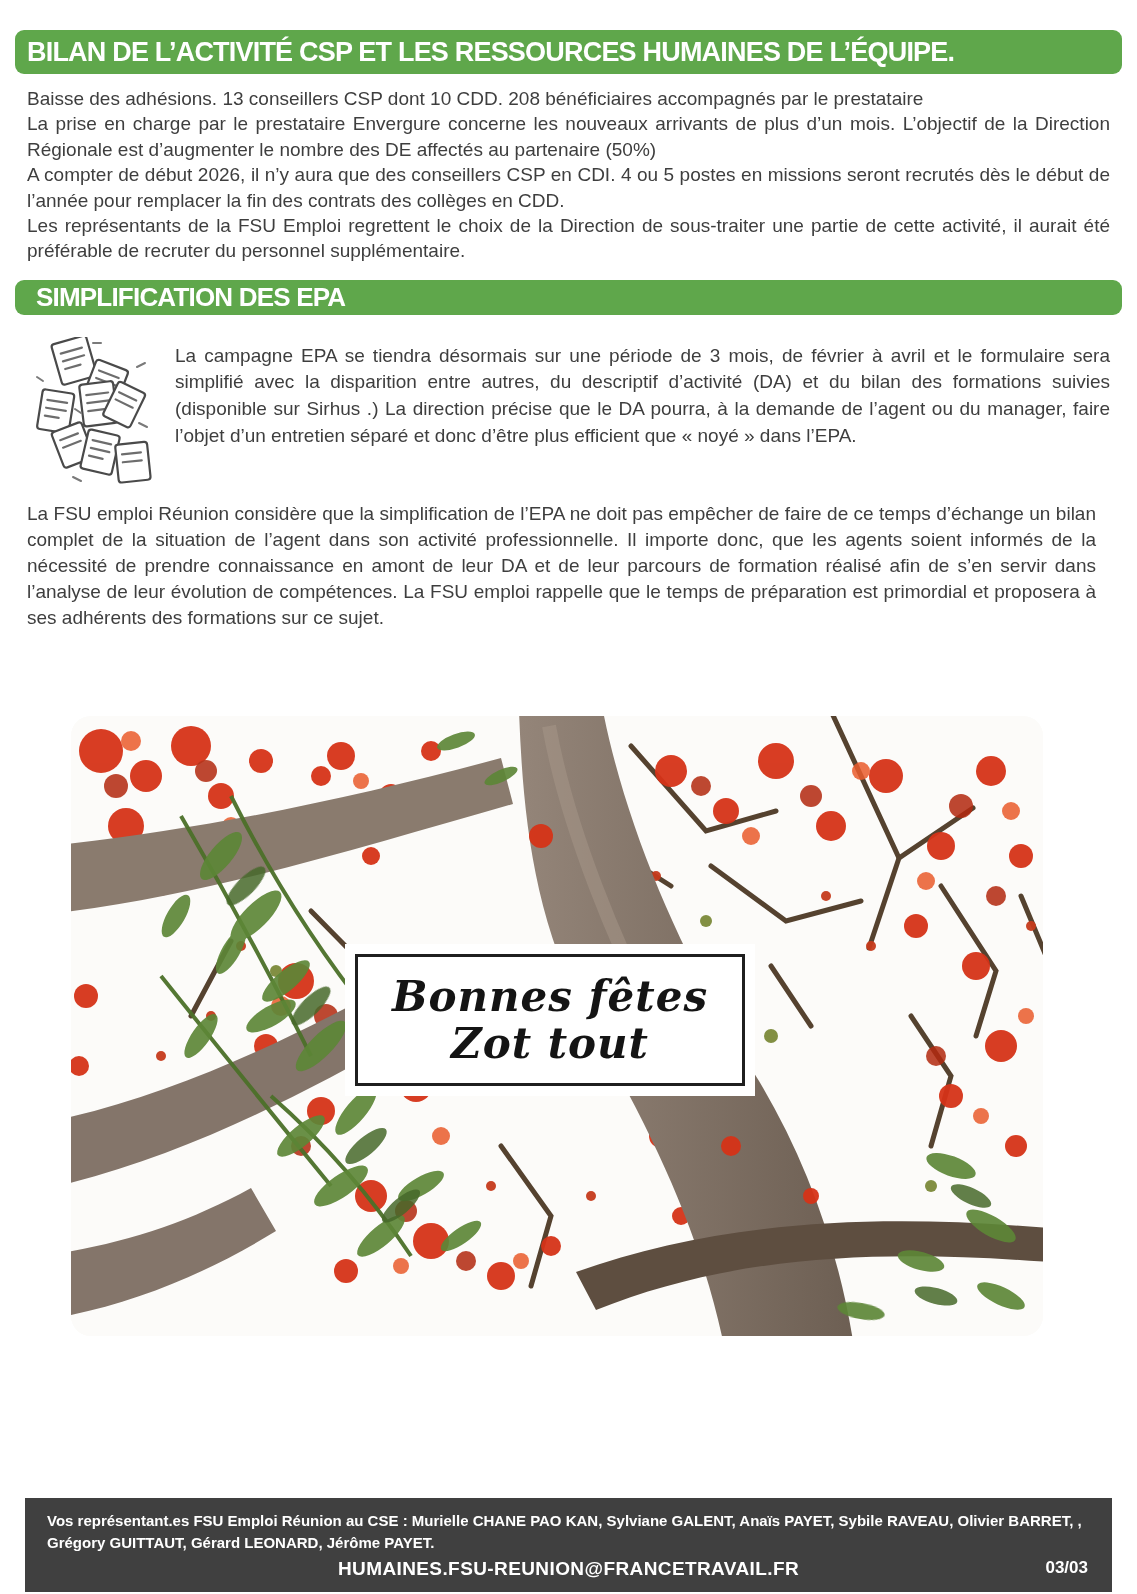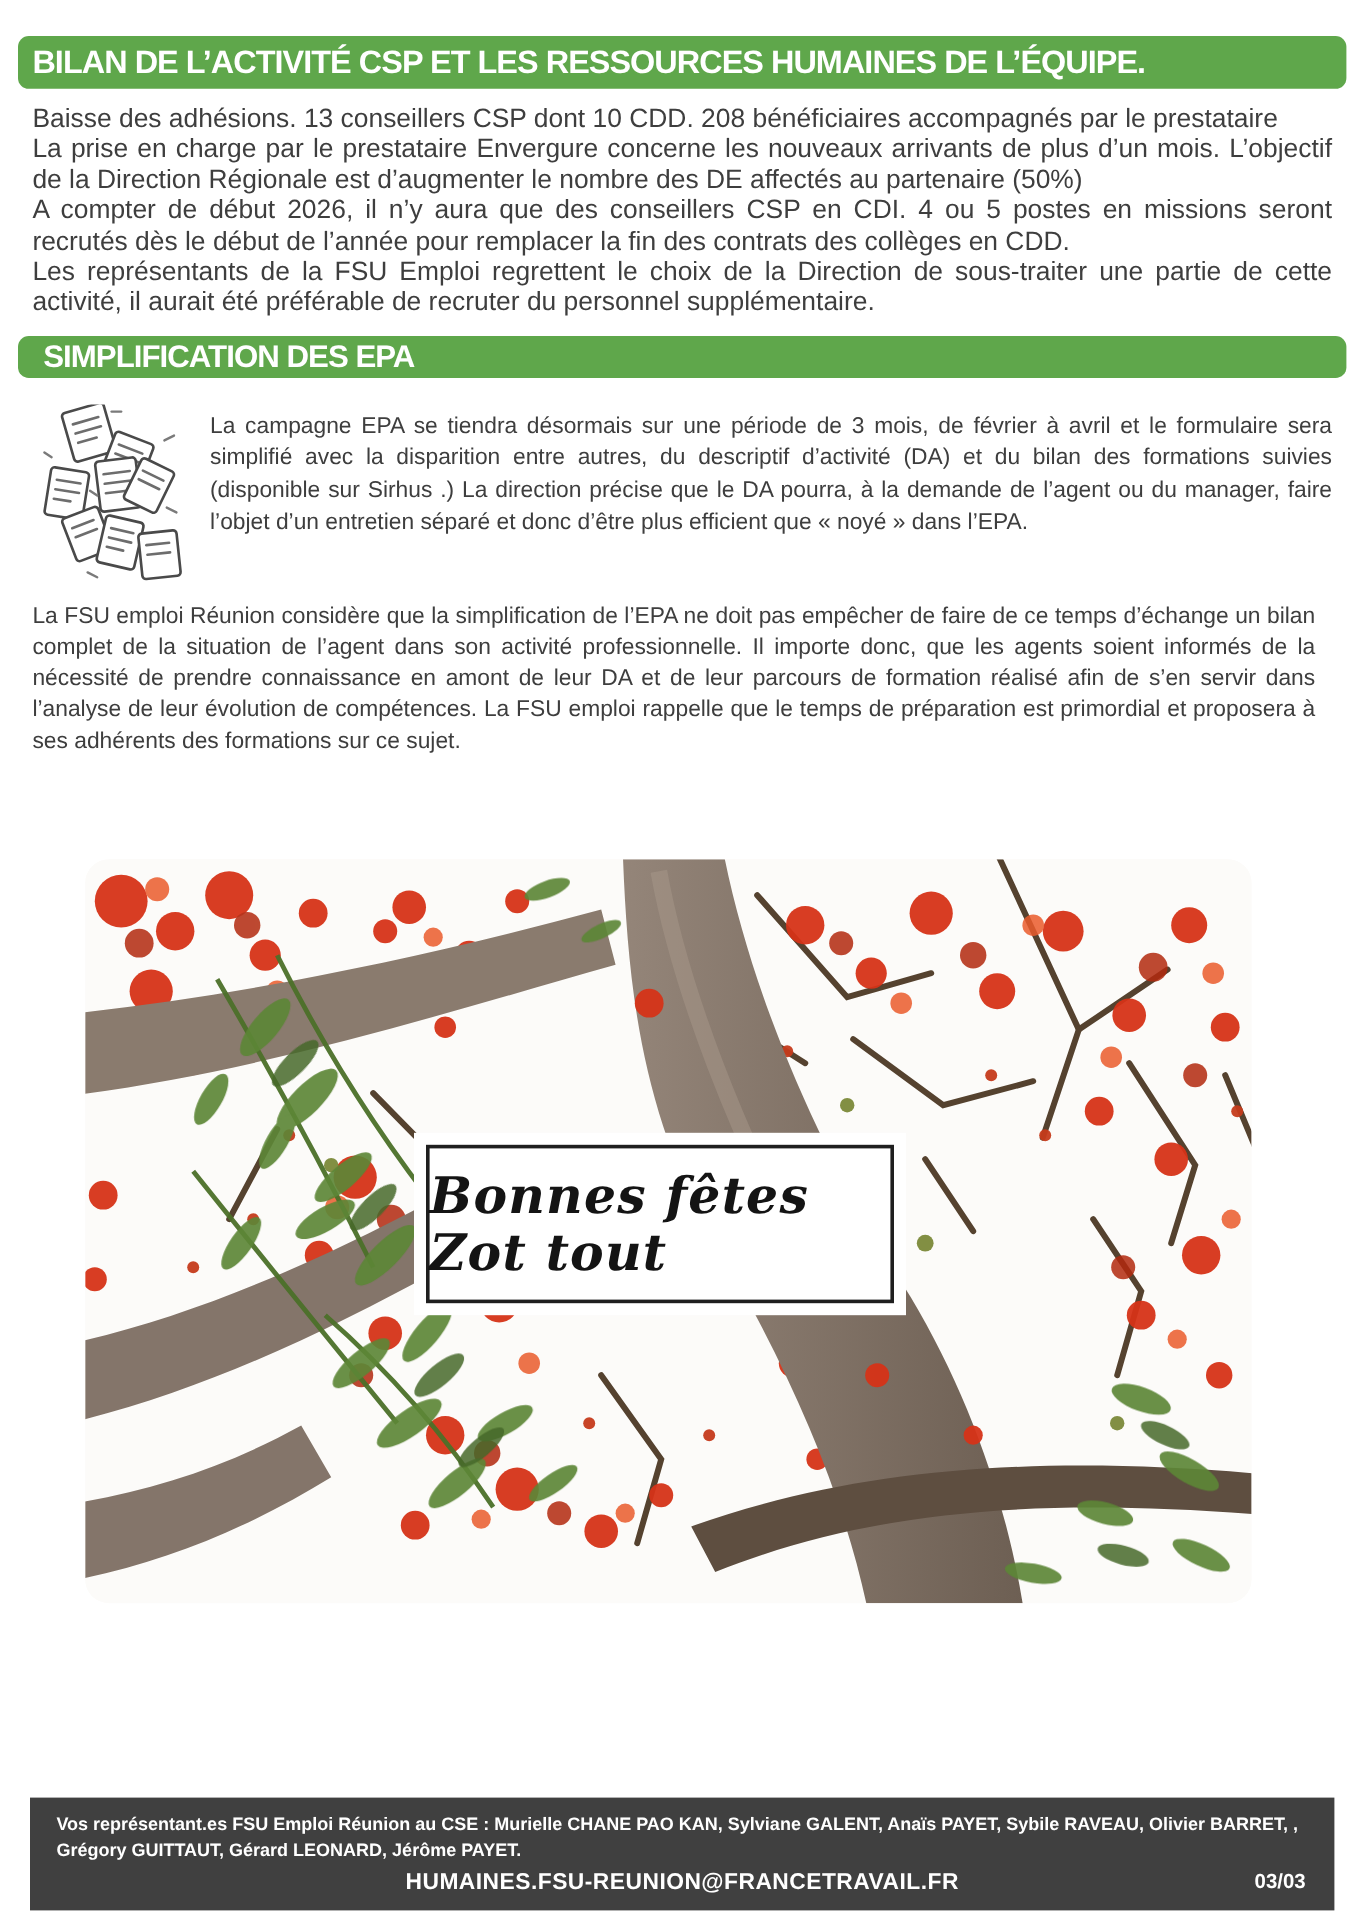--- a/index.html
+++ b/index.html
@@ -10,42 +10,42 @@
   .banner{
     margin:0 15px;background:#5FA74B;color:#ffffff;font-weight:bold;
     border-radius:9px;letter-spacing:-0.8px;
     font-family:"Liberation Sans",sans-serif;
     white-space:nowrap;overflow:hidden;
   }
   .banner-1{margin-top:30px;font-size:27px;line-height:30px;padding:7px 12px;}
   .banner-2{margin-top:16px;font-size:26px;line-height:27px;padding:4px 21px;}
   .text-block{margin:12px 27px 0 27px;}
   .text-block p{
-    margin:0;font-size:22px;line-height:25.4px;text-align:justify;color:#3e3e3e;
+    margin:0;font-size:19px;line-height:25.4px;text-align:justify;color:#3e3e3e;
   }
   .epa-row{display:flex;margin:22px 27px 0 27px;align-items:flex-start;justify-content:space-between;}
   .papers-icon{width:132px;height:150px;flex:0 0 132px;margin-right:16px;}
   .epa-intro{
     flex:1;margin:6px 0 0 0;font-size:19px;line-height:26.6px;text-align:justify;
   }
   .epa-body{
     margin:14px 41px 0 27px;font-size:19px;line-height:26px;text-align:justify;
   }
   .photo{
     position:relative;width:972px;height:620px;margin:85px 0 0 71px;
     border-radius:20px;overflow:hidden;background:#fcfbf9;
   }
   .photo svg{display:block;width:972px;height:620px;}
   .greeting{
     position:absolute;left:274px;top:228px;width:410px;height:152px;
     background:#ffffff;padding:10px;box-sizing:border-box;
   }
   .greeting-inner{
     width:100%;height:100%;border:3px solid #1f1f1f;box-sizing:border-box;
-    display:flex;flex-direction:column;justify-content:center;
+    display:flex;flex-direction:column;align-items:center;justify-content:center;
   }
   .greeting-line{
     font-family:"DejaVu Serif",serif;font-style:italic;font-weight:bold;
     font-size:42px;line-height:1.12;color:#141414;letter-spacing:1px;
   }
   .footer{
     position:absolute;left:25px;right:25px;top:1498px;
     background:#404040;color:#ffffff;padding:12px 22px;box-sizing:border-box;
   }
   .footer-reps{

